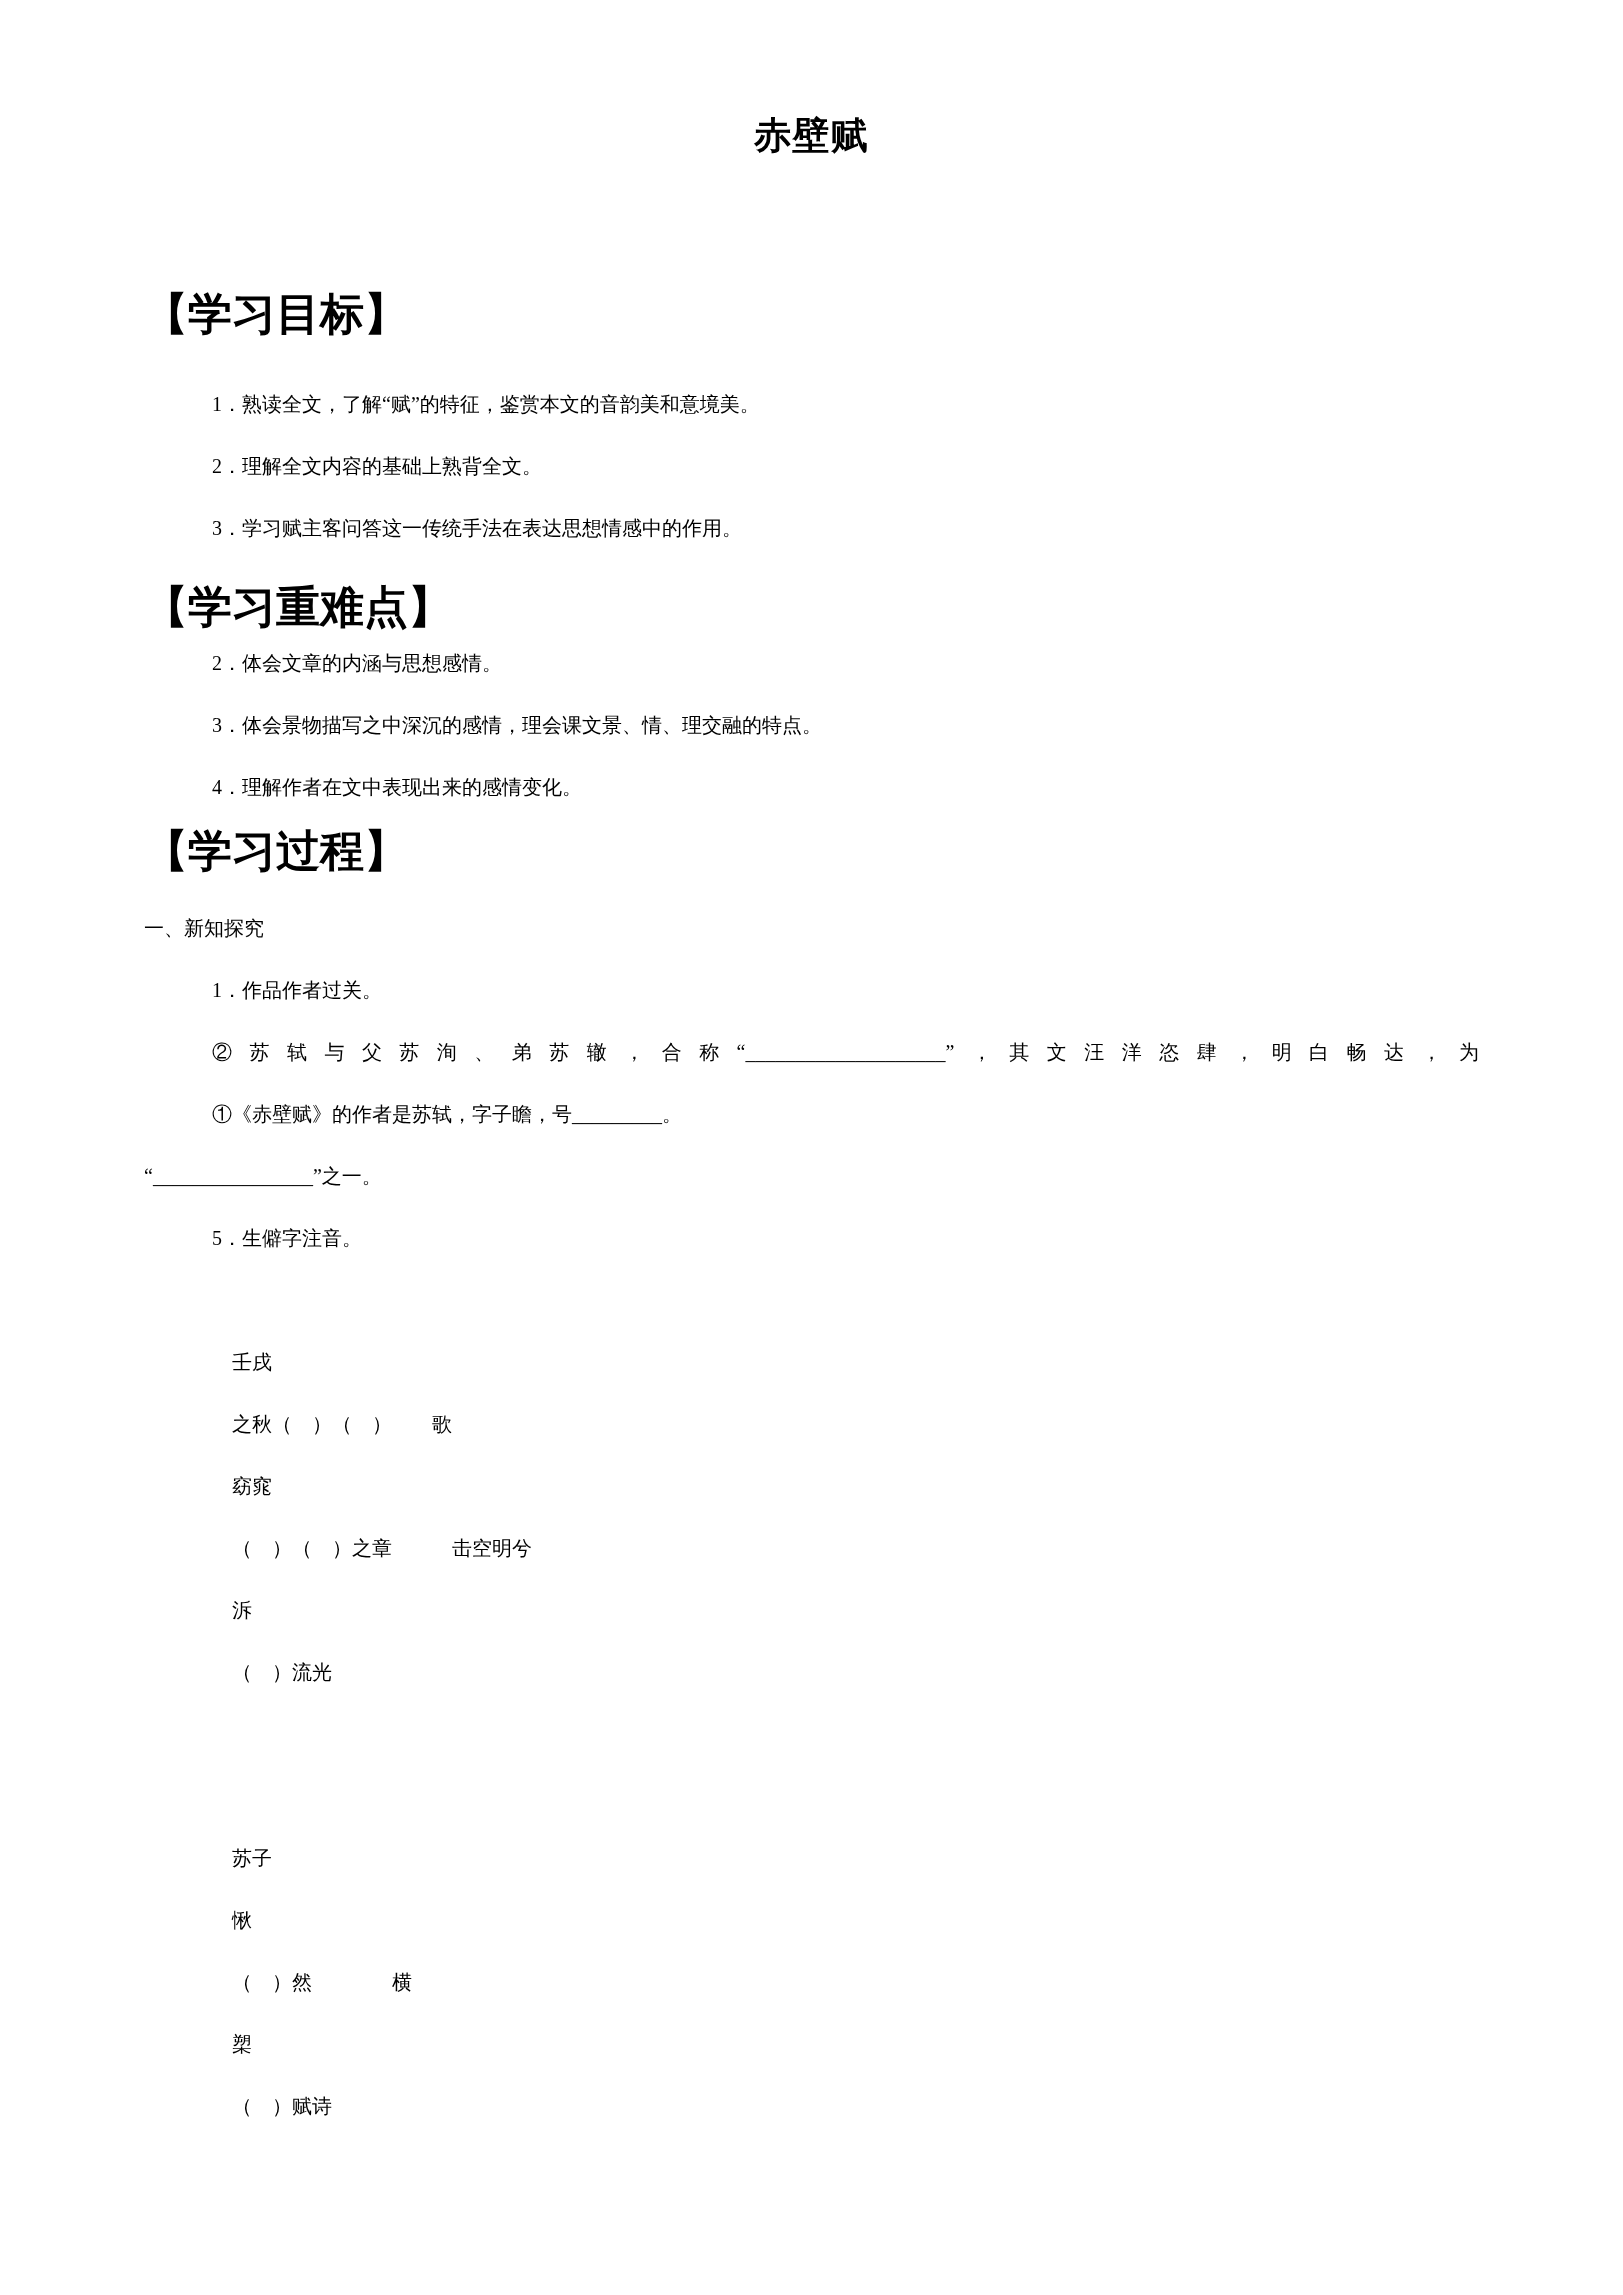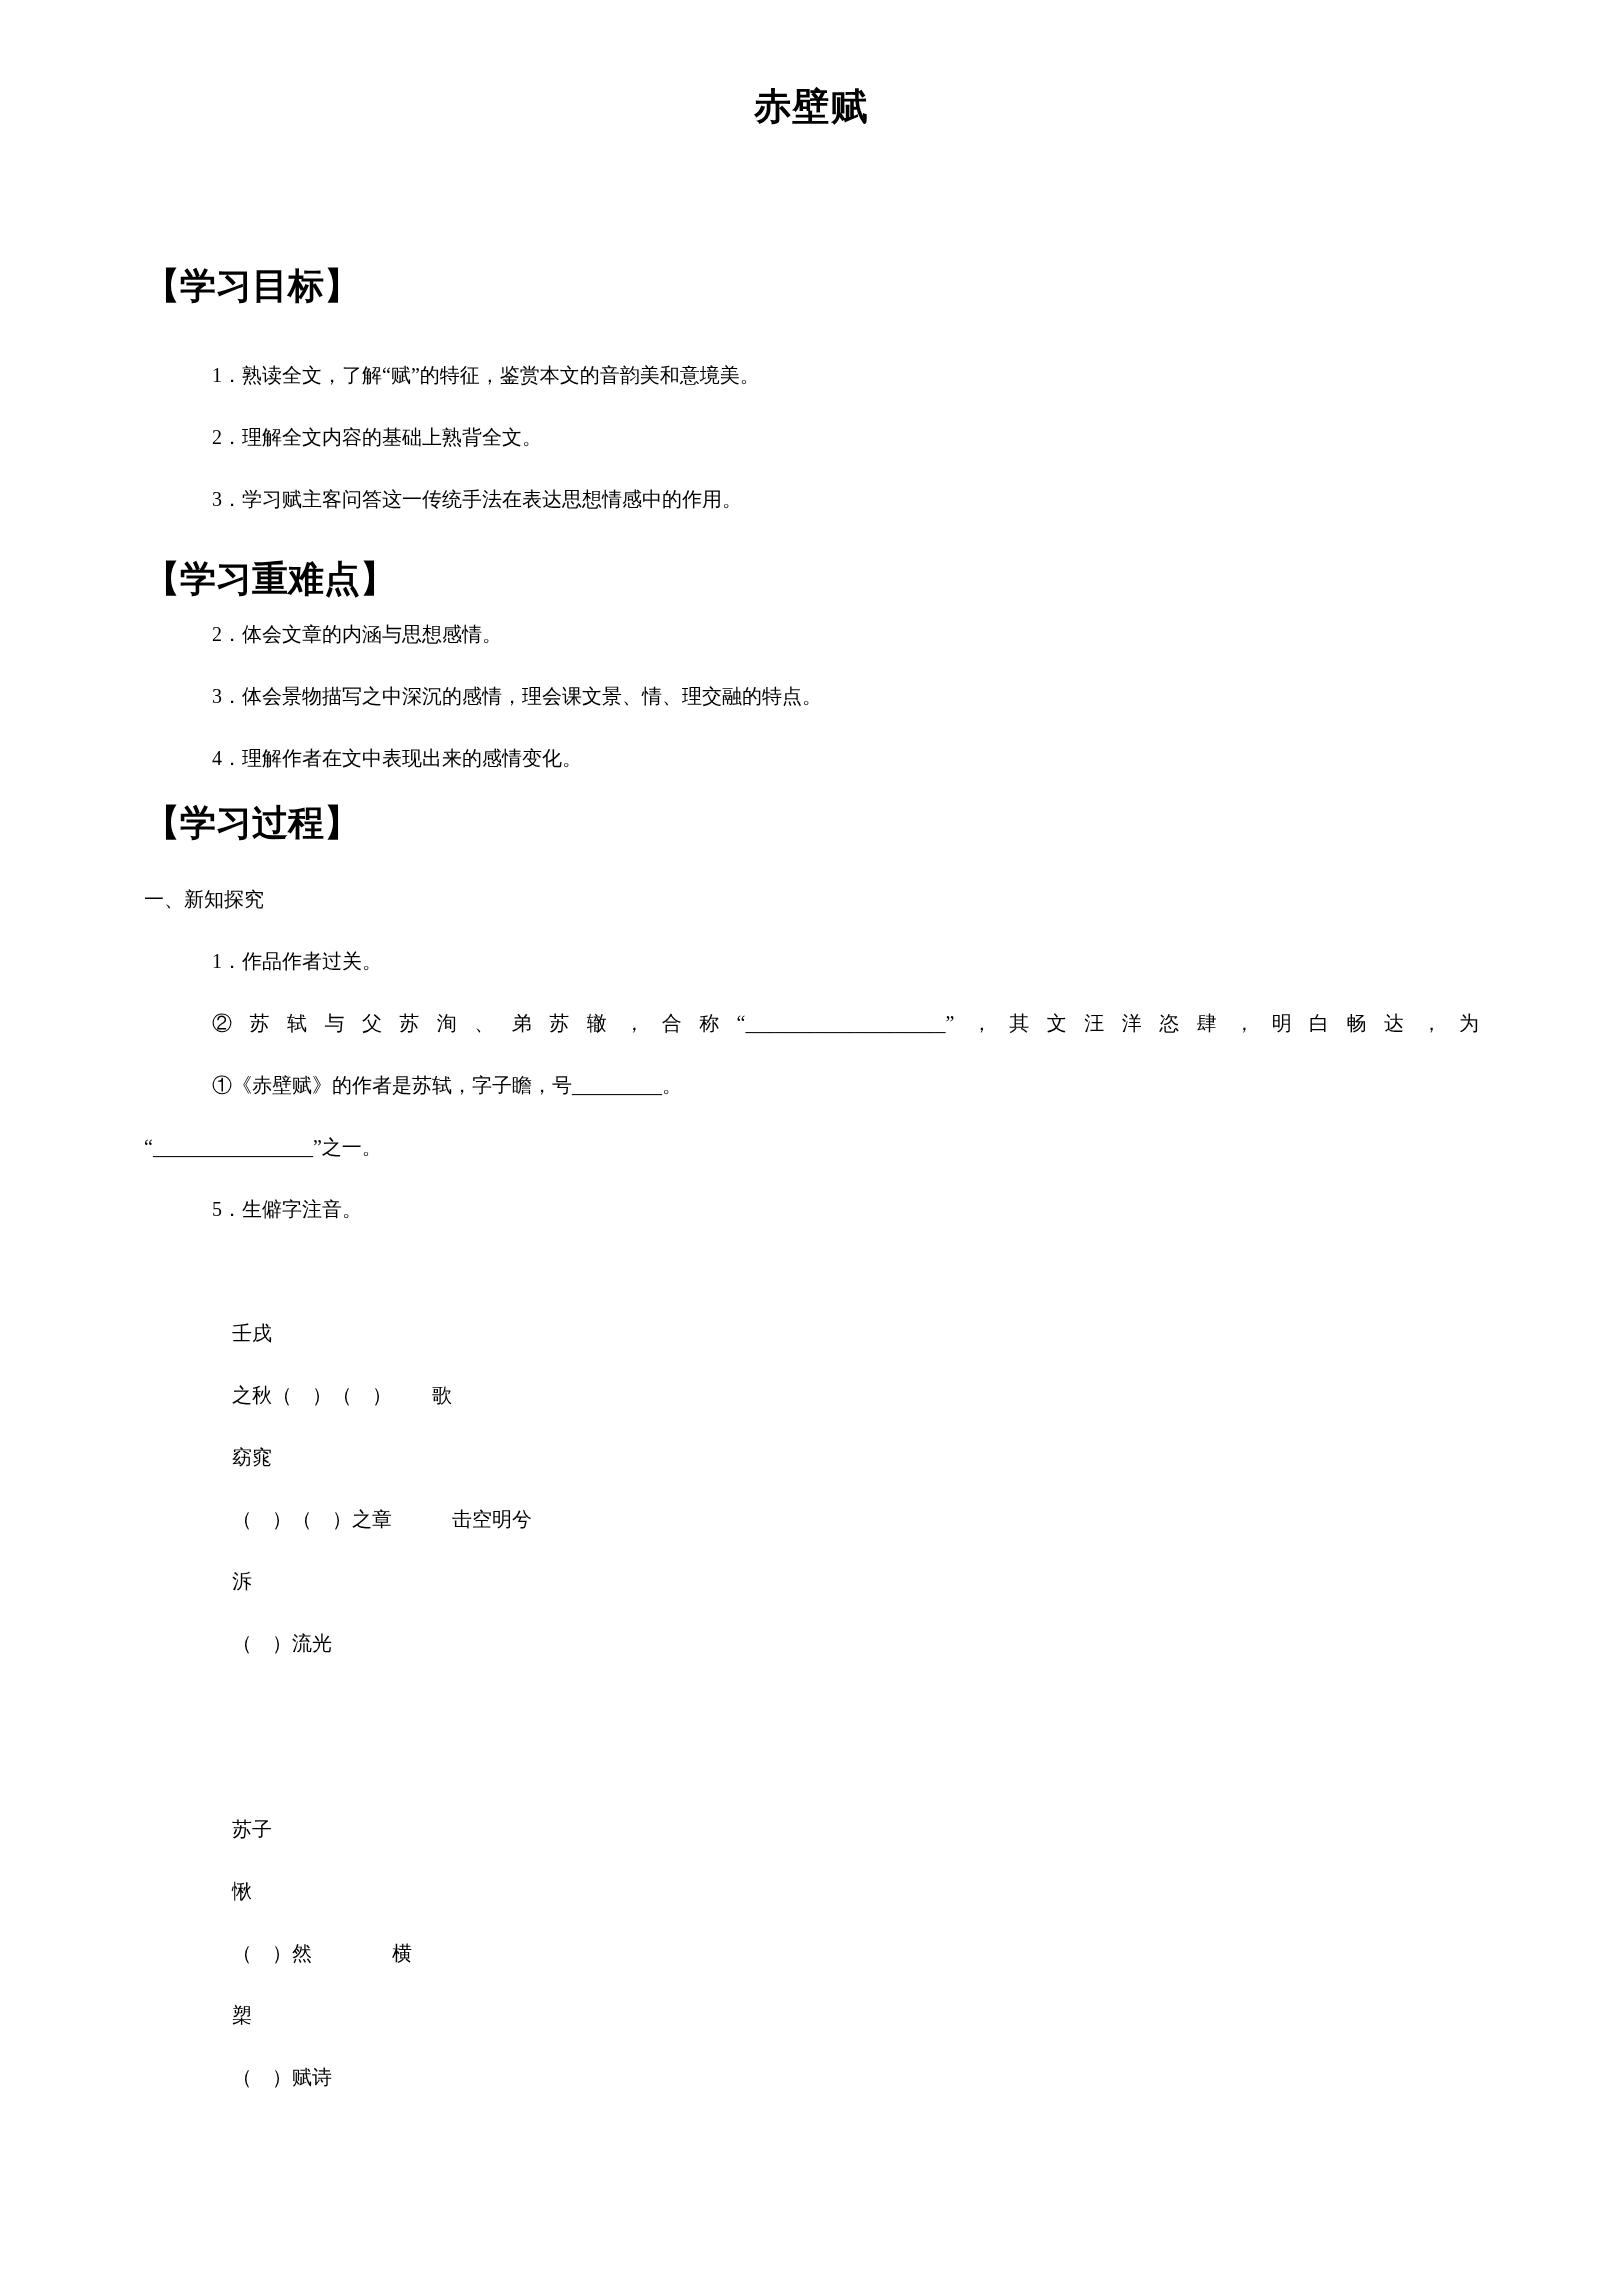--- a/index.html
+++ b/index.html
@@ -5,27 +5,27 @@
   html, body { margin: 0; padding: 0; background: #ffffff; }
   body {
     width: 1623px; height: 2295px;
     font-family: "Liberation Serif", "DejaVu Serif", serif;
     color: #000;
     position: relative;
     overflow: hidden;
   }
   .page { padding: 0 144px 0 144px; }
   .doc-title {
-    margin: 0; padding-top: 84px;
+    margin: 0; padding-top: 113px;
     font-size: 37px; font-weight: bold;
     text-align: center; line-height: 45px;
     letter-spacing: 1.4px;
   }
   .sec {
-    margin: 0; font-size: 36px; font-weight: bold; line-height: 48px;
+    margin: 0; font-size: 44px; font-weight: bold; line-height: 48px;
   }
   .sec.goals    { margin-top: 133px; }
   .sec.keypts   { margin-top: 25px; }
   .sec.process  { margin-top: 10.2px; }
   .line {
     margin: 0; font-size: 20px; line-height: 62px;
     white-space: pre-wrap;
   }
   .ind { padding-left: 68px; }
   .first-goal { margin-top: 34px; }

